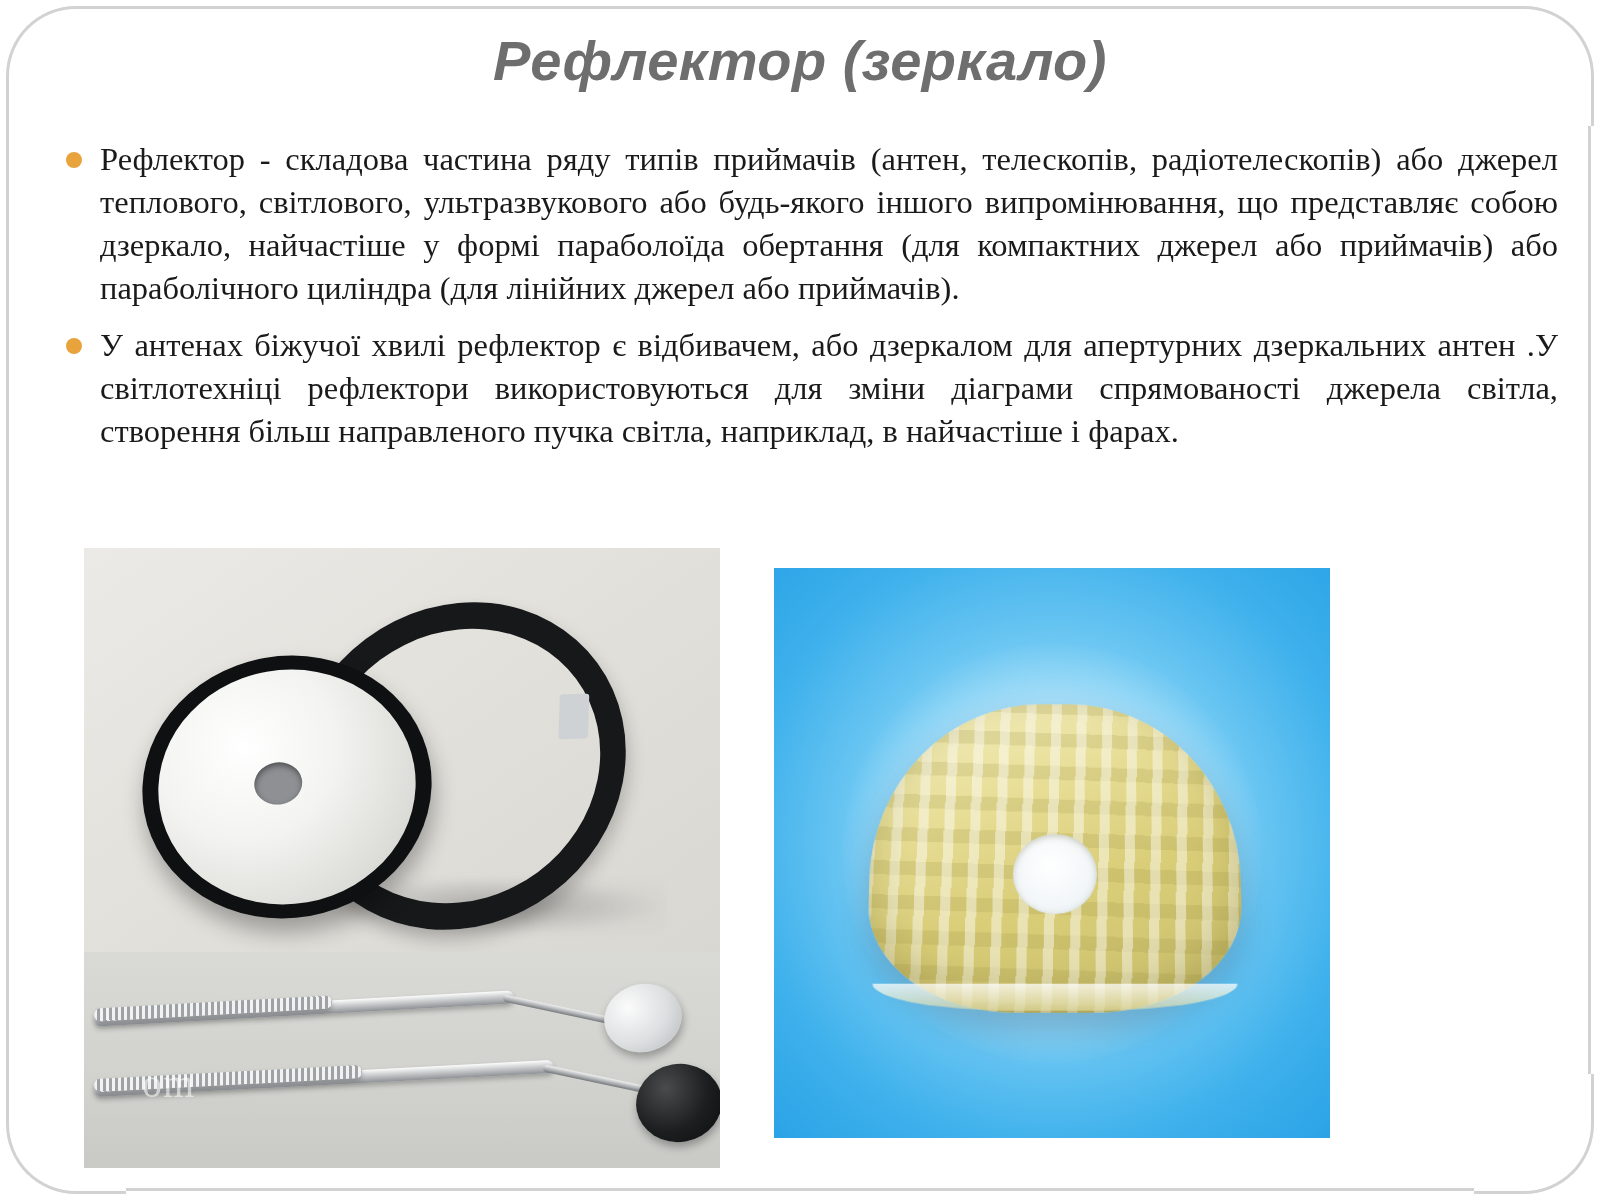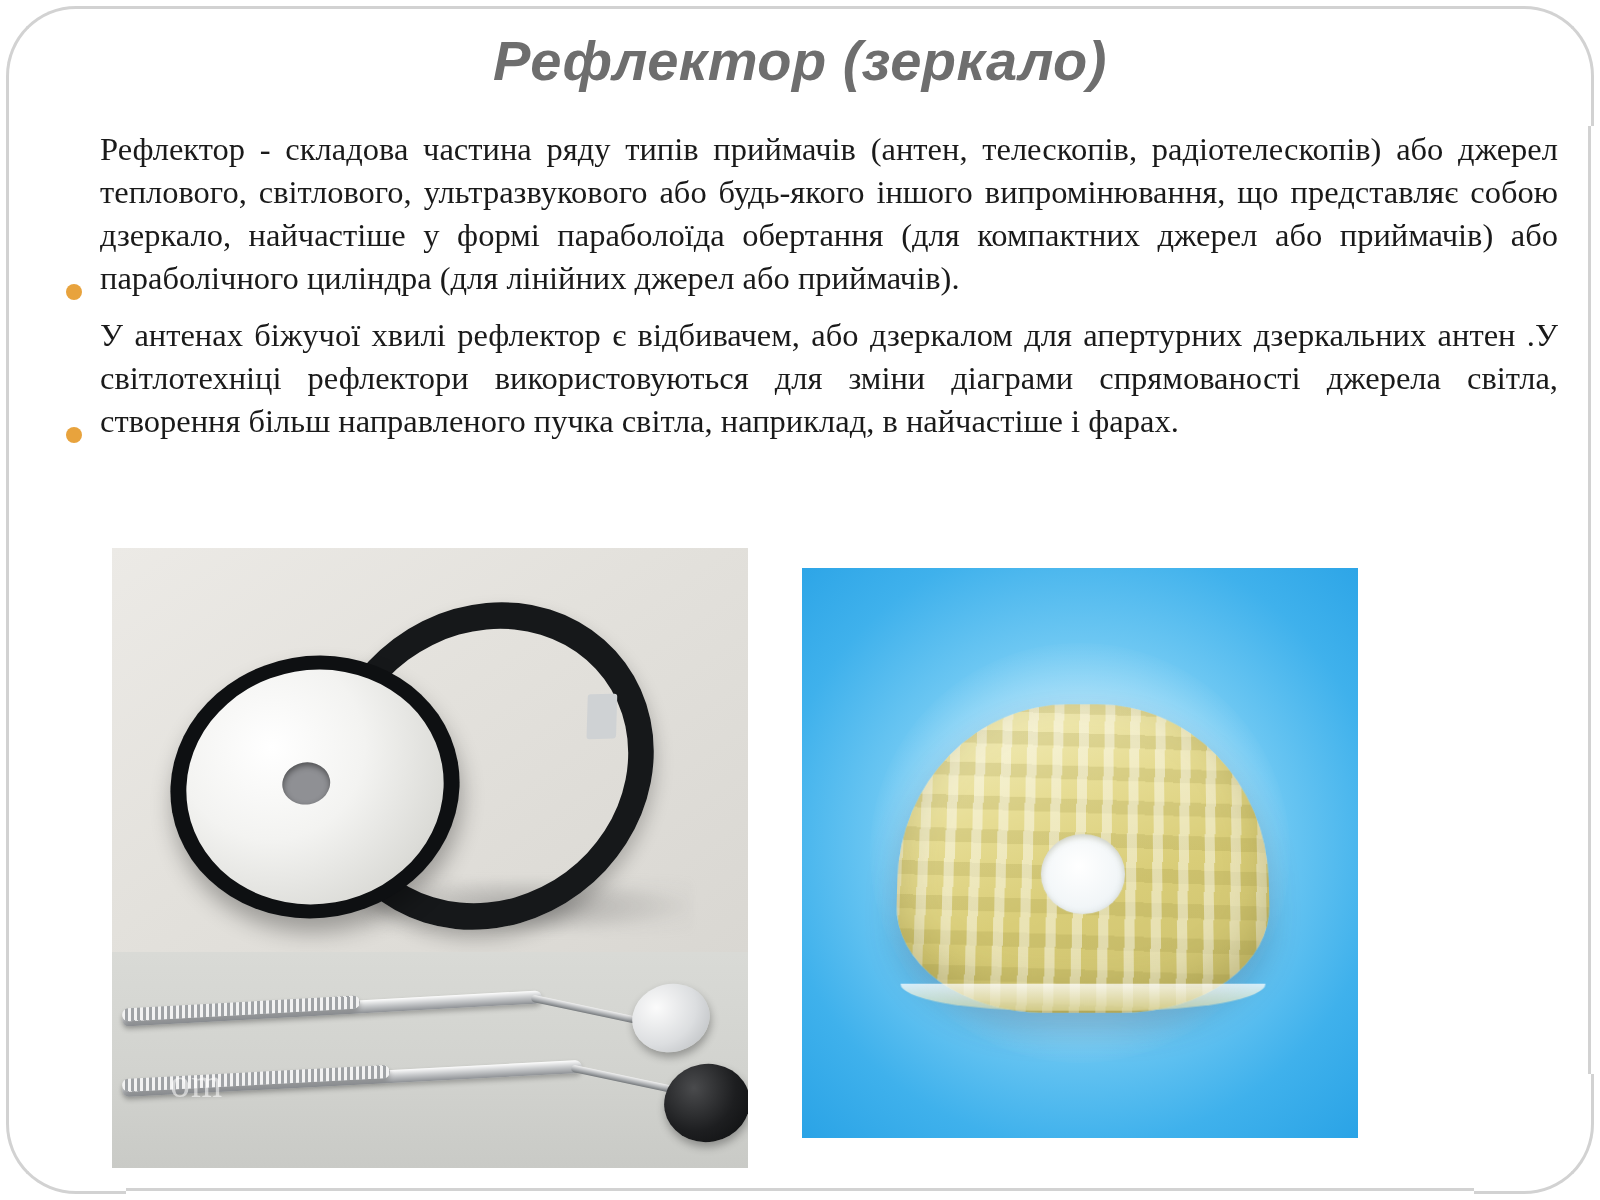--- a/index.html
+++ b/index.html
@@ -81,22 +81,23 @@
   }
 
   .body-text {
     position: absolute;
     top: 128px;
     left: 48px;
     width: 1510px;
   }
   .bullet-row {
     display: flex;
-    align-items: flex-end;
+    align-items: flex-start;
     margin-bottom: 14px;
+    margin-top: 10px;
   }
   .bullet-dot {
     flex: 0 0 auto;
     width: 16px;
     height: 16px;
     border-radius: 50%;
     background: #e8a33d;
     margin: 14px 18px 0 18px;
   }
   .bullet-text {
@@ -105,21 +106,21 @@
     font-size: 32.5px;
     line-height: 43px;
     color: #1a1a1a;
     text-align: justify;
     text-justify: inter-word;
   }
 
   .images {
     position: absolute;
     top: 548px;
-    left: 112px;
+    left: 84px;
     width: 1400px;
     height: 620px;
   }
 
   
   .photo-mirror {
     position: absolute;
     left: 0;
     top: 0;
     width: 636px;

